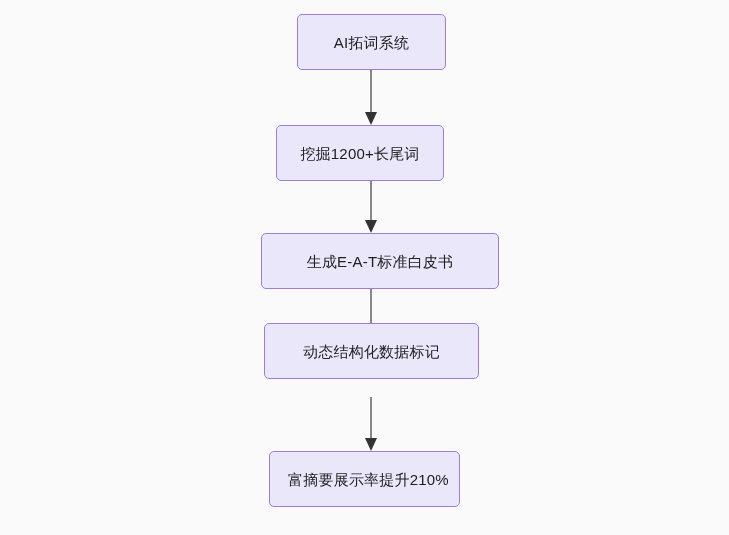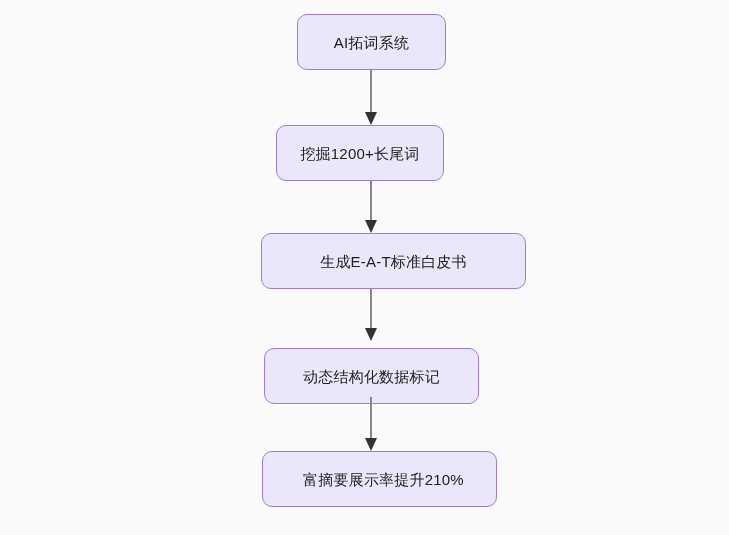--- a/index.html
+++ b/index.html
@@ -16,21 +16,21 @@
   #flow-canvas {
     position: relative;
     width: 729px;
     height: 535px;
   }
   .node {
     position: absolute;
     box-sizing: border-box;
     background: #eae7fa;
     border: 1.4px solid #9f7cdb;
-    border-radius: 10px;
+    border-radius: 5px;
     height: 56px;
     display: flex;
     align-items: center;
     justify-content: center;
     color: #202020;
     font-size: 15px;
     line-height: 1;
     letter-spacing: 0.2px;
     white-space: nowrap;
   }
@@ -66,39 +66,39 @@
     <span class="node-label">挖掘1200+长尾词</span>
   </div>
 
   <div class="edge" id="edge-2" style="left:361px; top:181px; height:52px;">
     <svg width="20" height="52" viewBox="0 0 20 52" aria-hidden="true">
       <line x1="10" y1="0" x2="10" y2="42" stroke="#888888" stroke-width="2"></line>
       <polygon points="10,52 4,39 16,39" fill="#333333"></polygon>
     </svg>
   </div>
 
-  <div class="node" id="node-3" style="left:261px; top:233px; width:265px;">
+  <div class="node" id="node-3" style="left:261px; top:233px; width:238px;">
     <span class="node-label">生成E-A-T标准白皮书</span>
   </div>
 
   <div class="edge" id="edge-3" style="left:361px; top:289px; height:52px;">
     <svg width="20" height="52" viewBox="0 0 20 52" aria-hidden="true">
       <line x1="10" y1="0" x2="10" y2="42" stroke="#888888" stroke-width="2"></line>
       <polygon points="10,52 4,39 16,39" fill="#333333"></polygon>
     </svg>
   </div>
 
-  <div class="node" id="node-4" style="left:264px; top:348px; width:215px;">
+  <div class="node" id="node-4" style="left:264px; top:323px; width:215px;">
     <span class="node-label">动态结构化数据标记</span>
   </div>
 
   <div class="edge" id="edge-4" style="left:361px; top:397px; height:54px;">
     <svg width="20" height="54" viewBox="0 0 20 54" aria-hidden="true">
       <line x1="10" y1="0" x2="10" y2="44" stroke="#888888" stroke-width="2"></line>
       <polygon points="10,54 4,41 16,41" fill="#333333"></polygon>
     </svg>
   </div>
 
-  <div class="node" id="node-5" style="left:262px; top:451px; width:235px;padding-left:8px;">
+  <div class="node" id="node-5" style="left:269px; top:451px; width:191px;padding-left:8px;">
     <span class="node-label">富摘要展示率提升210%</span>
   </div>
 
 </div>
 
 </body></html>

